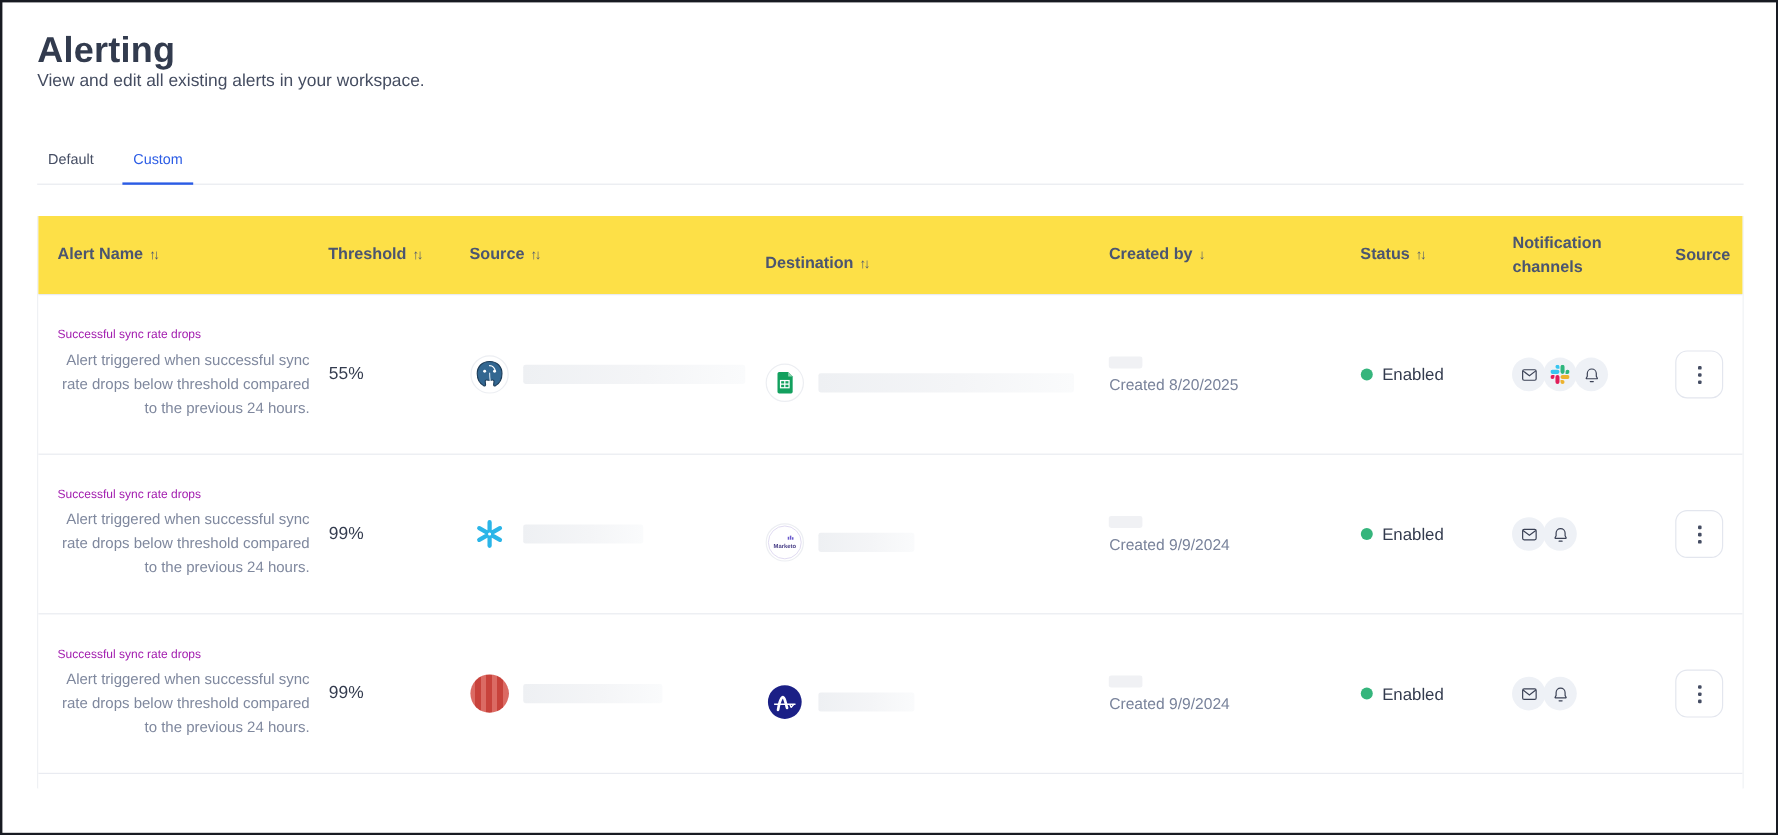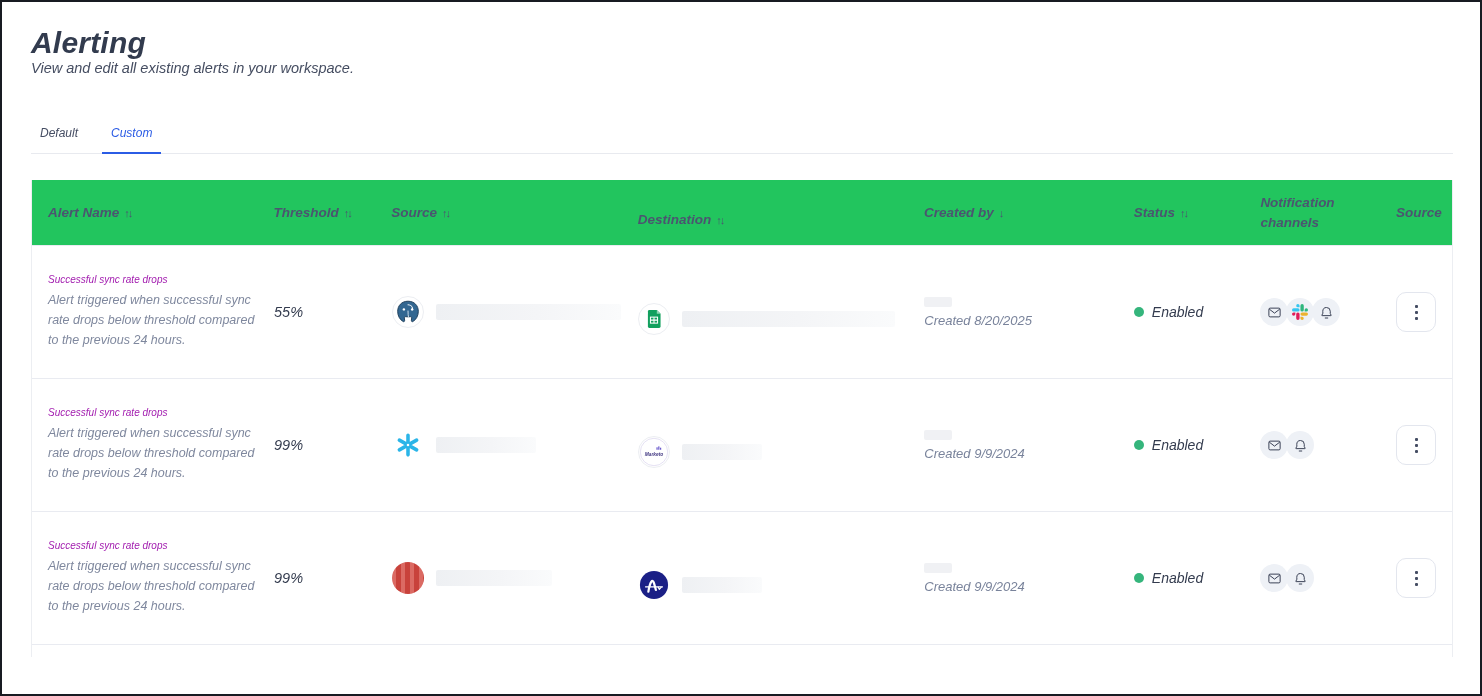--- a/index.html
+++ b/index.html
@@ -5,21 +5,21 @@
   * { margin:0; padding:0; box-sizing:border-box; }
   html,body { background:#fff; }
   body { font-family:"Liberation Sans", sans-serif; }
   .frame {
     width:1482px; height:696px;
     border:2px solid #181b22;
     background:#fff;
     overflow:hidden;
     position:relative;
   }
-  .page { padding:0 27px 0 29px;font-style:italic; }
+  .page { padding:0 27px 0 29px; }
 
   .page-title {
     margin-top:24px;
     font-size:30px; font-weight:700;
     color:#323b4e; letter-spacing:.2px;
   }
   .page-subtitle {
     font-size:14.5px; color:#454d61;
   }
 
@@ -40,21 +40,21 @@
   }
 
   .table {
     margin-top:26px;
     border-left:1px solid #eceef2;
     border-right:1px solid #eceef2;
   }
   .thead {
     display:flex; align-items:center;
     height:65px;
-    background:#22c55e;
+    background:#fde047;
   }
   .th {
     font-size:13.5px; font-weight:700; color:#4b5570;
     padding:0 10px 0 16px;
     line-height:20px;
     cursor:pointer;
   }
   .sort { font-size:11px; letter-spacing:-2px; margin-left:5px; color:#4b5570; }
   .c1{width:226px;} .c2{width:118px;} .c3{width:247px;} .c4{width:287px;margin-top:14px;}
   .c5{width:210px;} .c6{width:127px;} .c7{width:136px;} .c8{width:72px;}
@@ -63,21 +63,21 @@
     display:flex; align-items:center;
     height:133px;
     border-top:1px solid #e9ebf1;
     background:#fff;
   }
   .tr:first-of-type { border-top:none; }
   .td { padding-left:16px; }
 
   .alert-name-cell { width:210px; }
   .alert-title { font-size:10px; font-weight:500; color:#a21caf; margin-bottom:5px; }
-  .alert-desc { font-size:12.5px; color:#7f889e; line-height:20px; }
+  .alert-desc { font-size:12.5px; color:#7f889e; line-height:20px;text-align:right; }
 
   .threshold { font-size:14.5px; color:#333b4e; }
 
   .conn { display:flex; align-items:center; }
   .conn-icon {
     width:32px; height:32px; border-radius:50%;
     background:#fff; border:1px solid #eceef2;
     display:flex; align-items:center; justify-content:center;
     flex:0 0 auto; overflow:hidden;
   }

